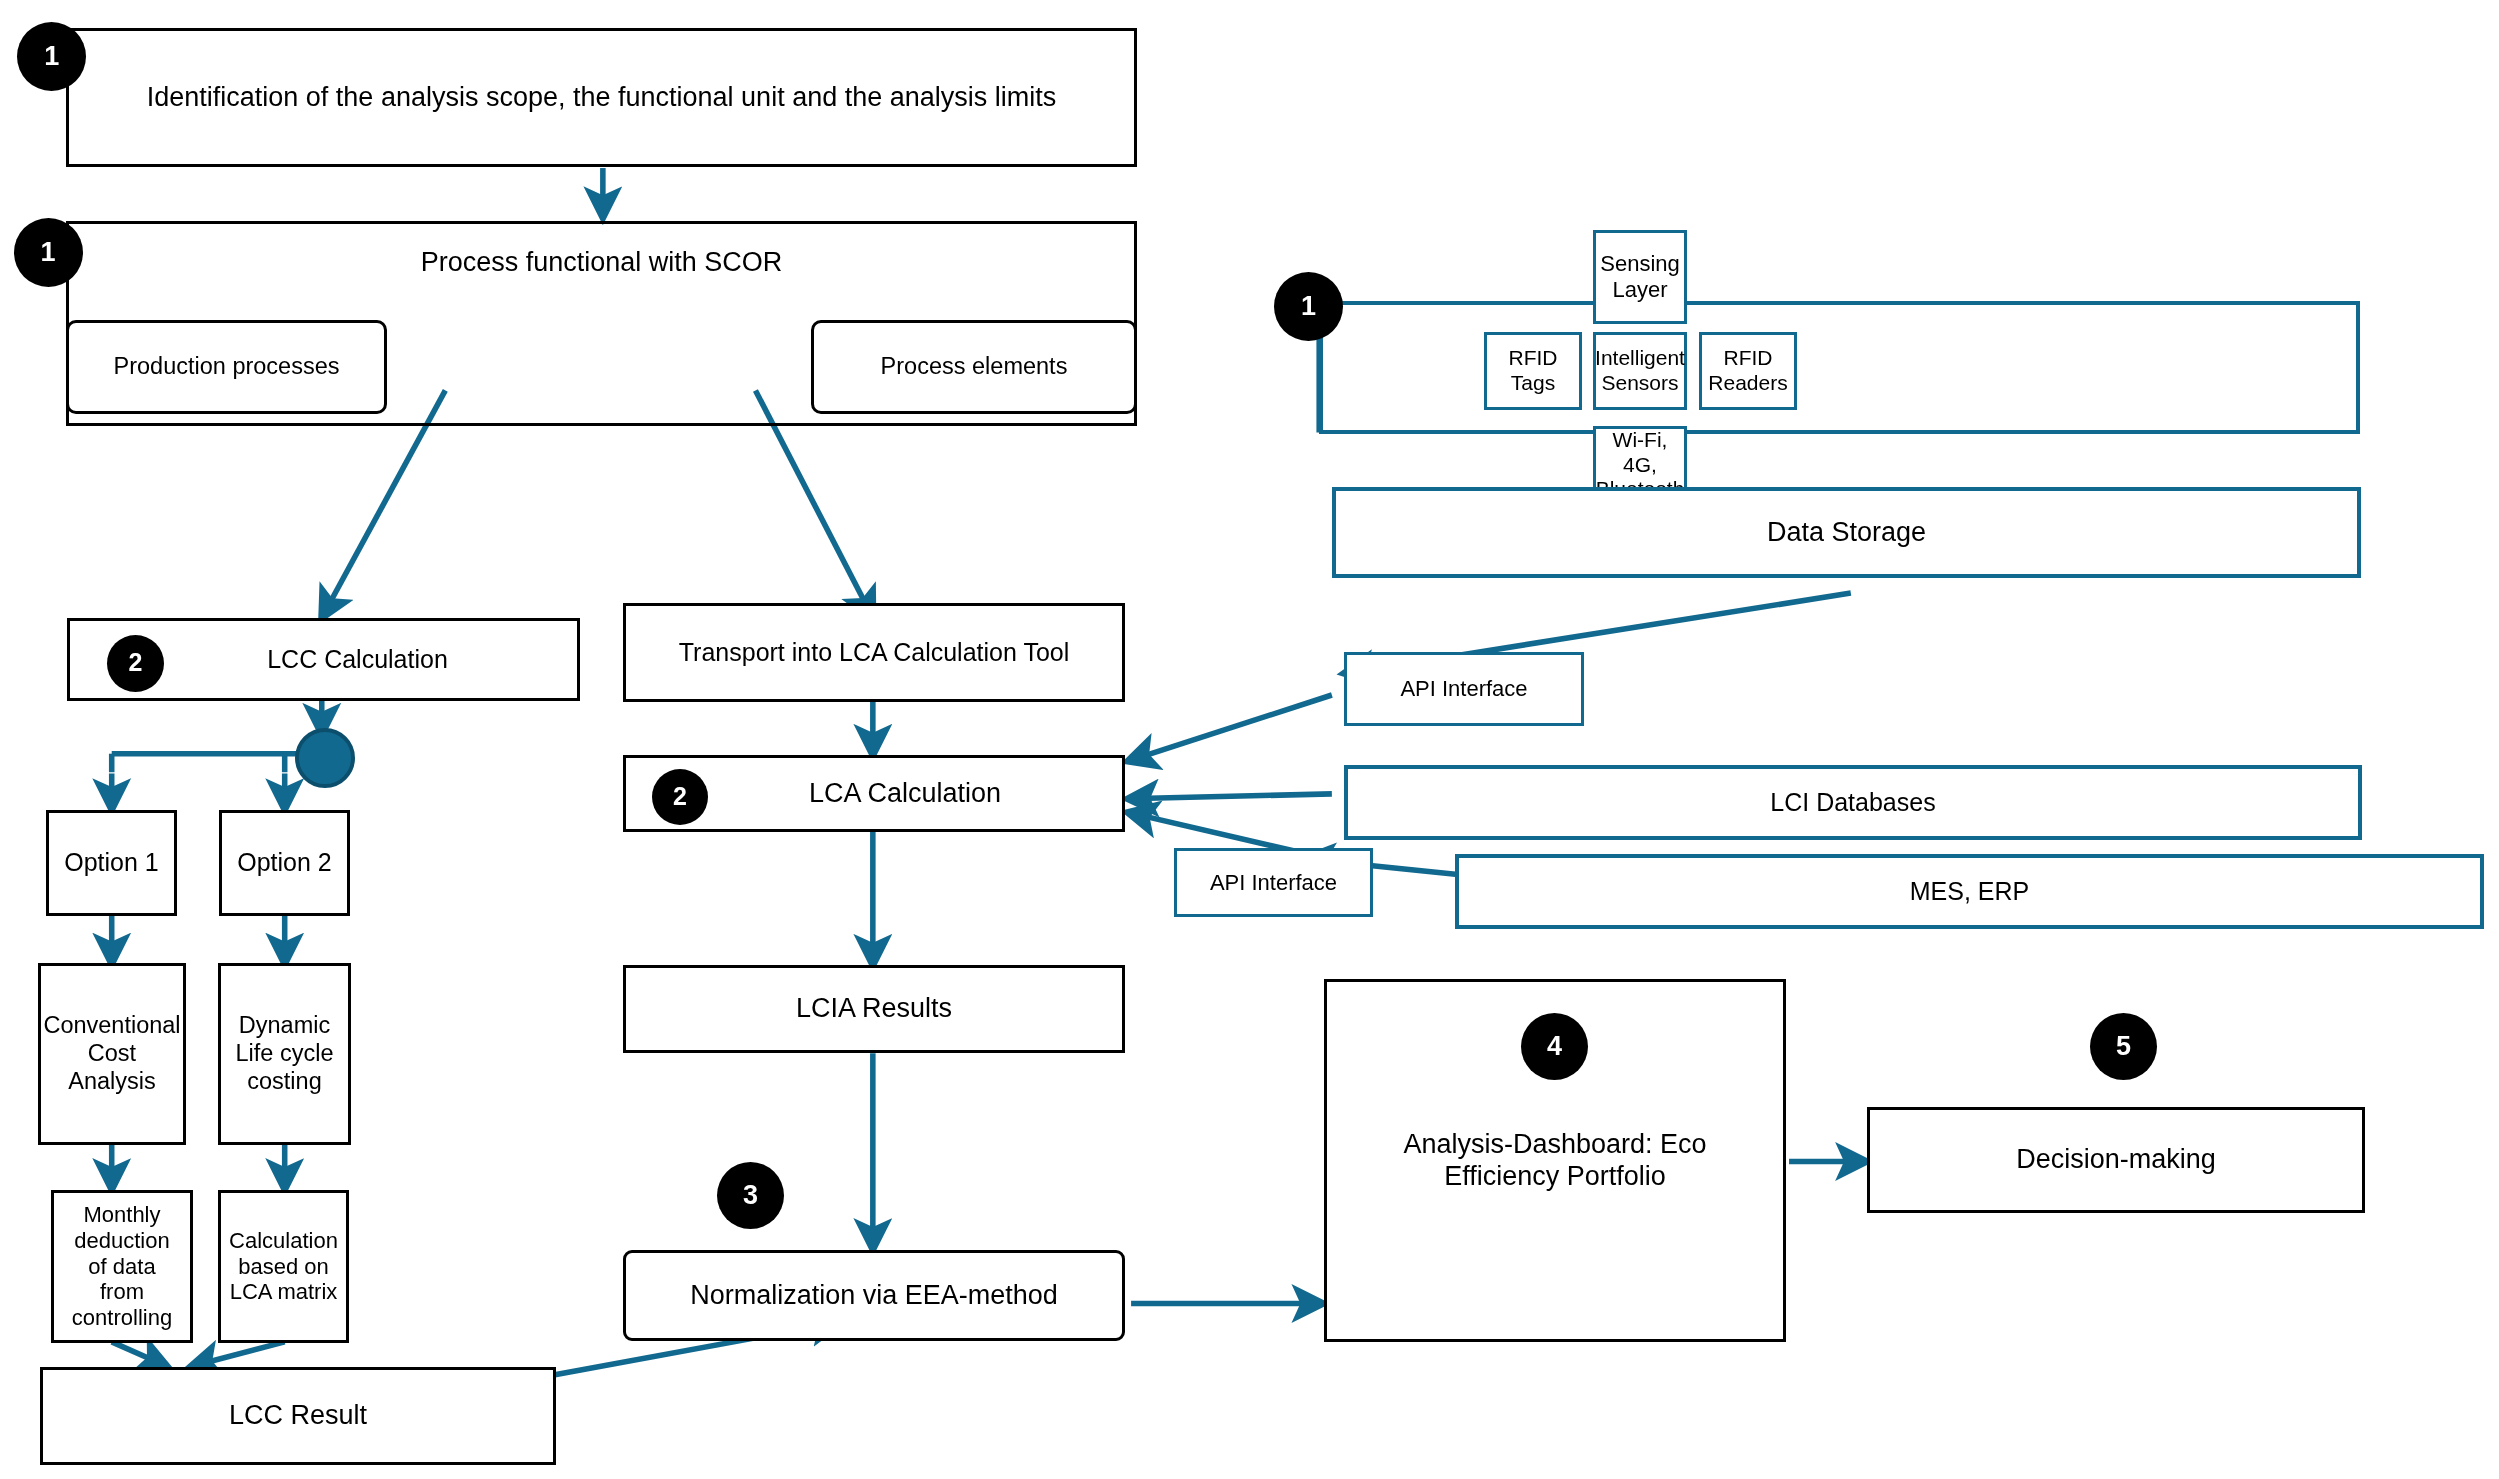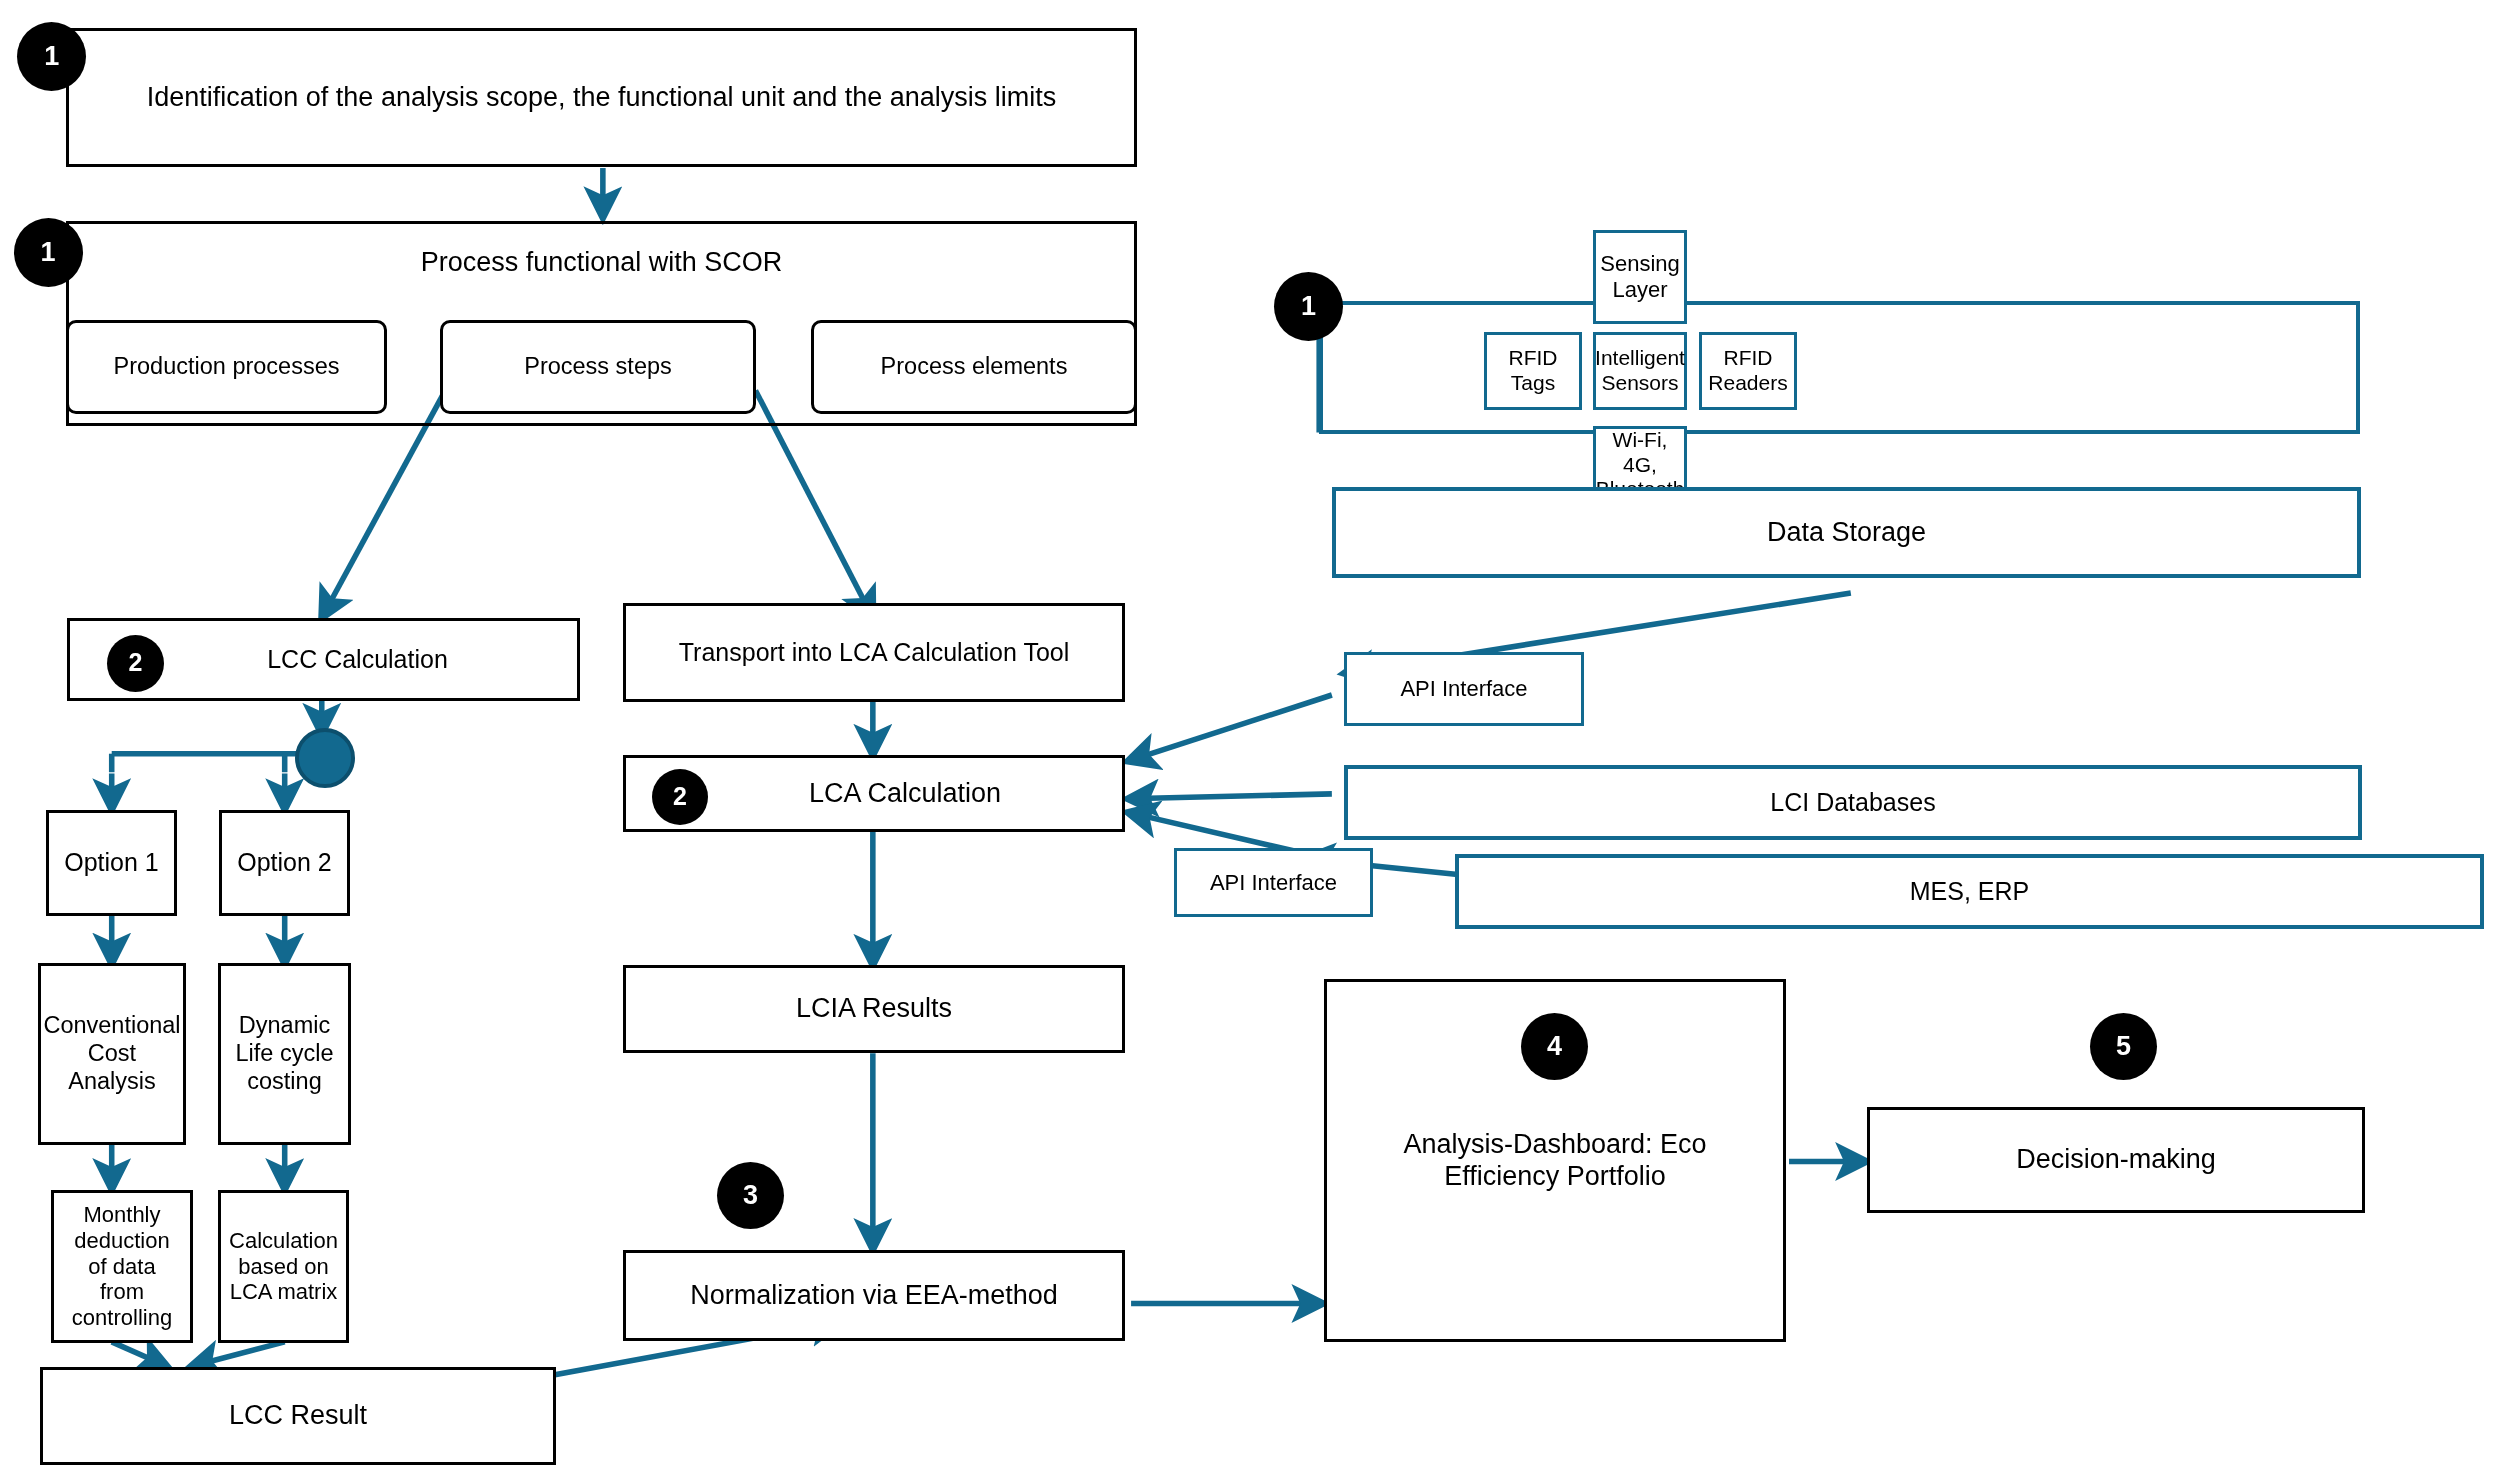--- a/index.html
+++ b/index.html
@@ -111,21 +111,20 @@
   </svg>
 
   <div class="node k f44" style="left:66px;top:28px;width:1071px;height:139px;padding:0 37px;">Identification of the analysis scope, the functional unit and the analysis limits</div>
   <div class="badge f44" style="left:17.3px;top:21.6px;width:69px;height:69px;">1</div>
 
   <div class="frame k" style="left:66px;top:221px;width:1071px;height:205px;"></div>
   <div class="lbl f44" style="left:66px;top:247px;width:1071px;height:31px;">Process functional with SCOR</div>
   <div class="badge f44" style="left:13.6px;top:218px;width:69px;height:69px;">1</div>
 
   <div class="node k thin f38" style="left:66px;top:320px;width:321px;height:94px;">Production processes</div>
-  <div class="node k thin f38" style="left:440px;top:320px;width:316px;height:94px;">Process steps</div>
   <div class="node k thin f38" style="left:811px;top:320px;width:326px;height:94px;">Process elements</div>
 
   <div class="node k f40" style="left:67px;top:618px;width:513px;height:83px;">
     <span class="badge f40" style="left:37px;top:13.6px;width:57px;height:57px;position:absolute;">2</span>
     <span style="margin-left:68px;">LCC Calculation</span>
   </div>
 
   <div class="junction" style="left:295px;top:728px;width:52px;height:52px;"></div>
 
   <div class="node k f40" style="left:46px;top:810px;width:131px;height:106px;">Option 1</div>
@@ -143,21 +142,21 @@
 
   <div class="node k f44" style="left:623px;top:755px;width:502px;height:77px;">
     <span class="badge f40" style="left:26px;top:11px;width:56px;height:56px;position:absolute;">2</span>
     <span style="margin-left:62px;">LCA Calculation</span>
   </div>
 
   <div class="node k f44" style="left:623px;top:965px;width:502px;height:88px;">LCIA Results</div>
 
   <div class="badge f44" style="left:717px;top:1162px;width:67px;height:67px;">3</div>
 
-  <div class="node k f44" style="left:623px;top:1250px;width:502px;height:91px;padding:0 21px;">Normalization via EEA-method</div>
+  <div class="node k f44" style="left:623px;top:1250px;width:502px;height:91px;padding:0 21px;border-radius:9px;">Normalization via EEA-method</div>
 
   <div class="badge f44" style="left:1274px;top:272px;width:69px;height:69px;">1</div>
 
   <div class="frame t" style="left:1319px;top:301px;width:1041px;height:133px;"></div>
 
   <div class="node t thin f36" style="left:1593px;top:230px;width:94px;height:94px;">Sensing Layer</div>
   <div class="node t thin f34" style="left:1484px;top:332px;width:98px;height:78px;">RFID Tags</div>
   <div class="node t thin f34" style="left:1593px;top:332px;width:94px;height:78px;">Intelligent Sensors</div>
   <div class="node t thin f34" style="left:1699px;top:332px;width:98px;height:78px;">RFID Readers</div>
 

